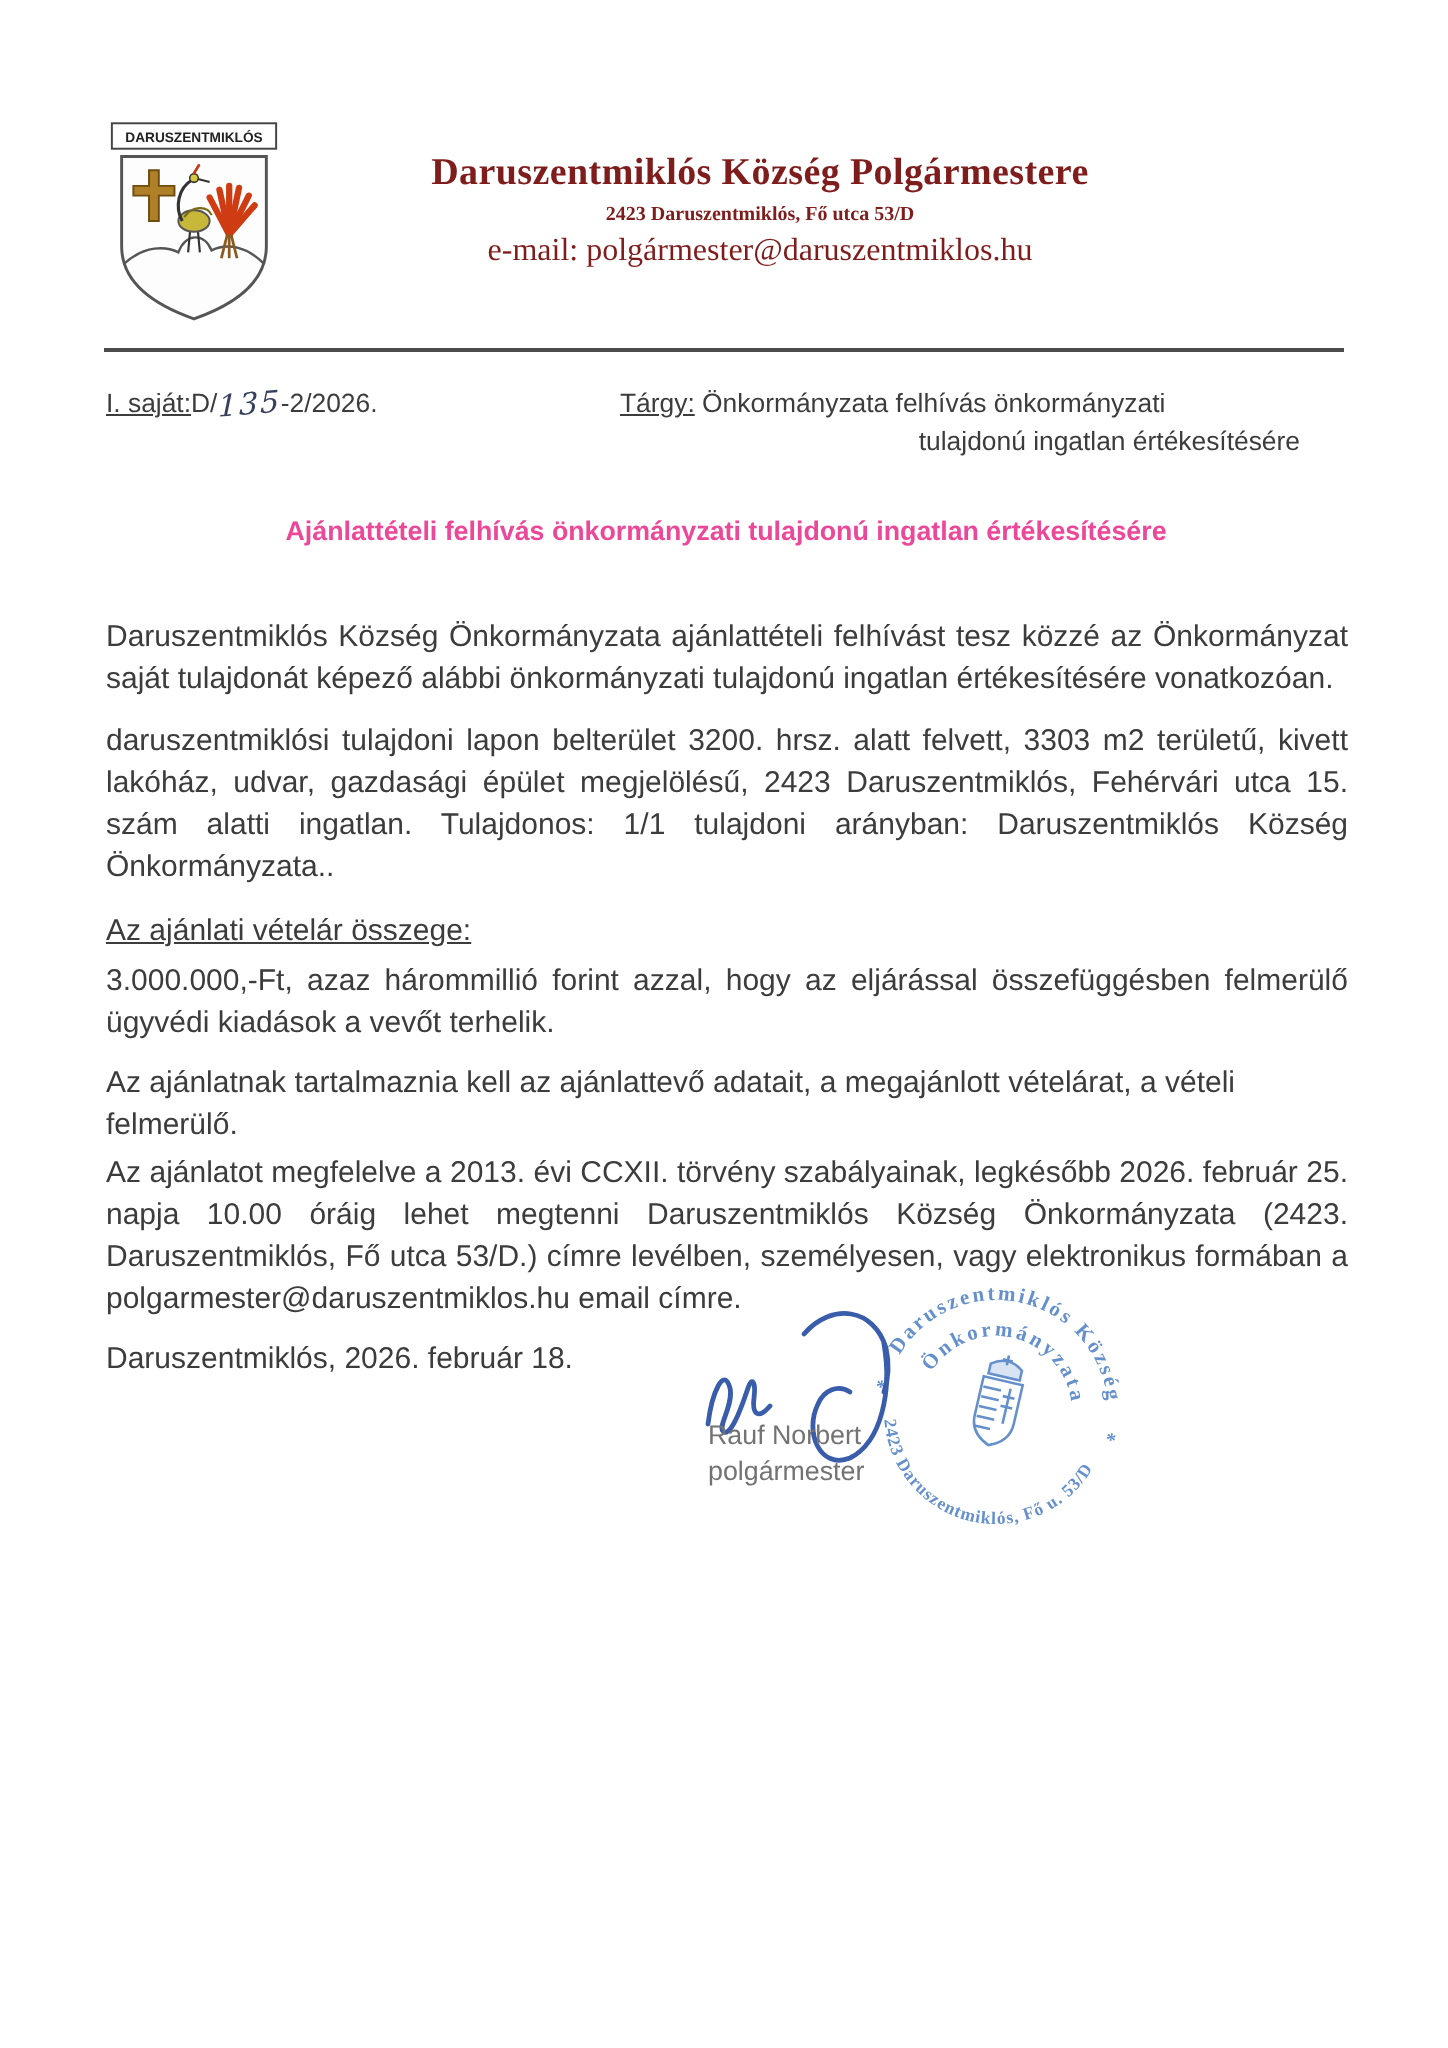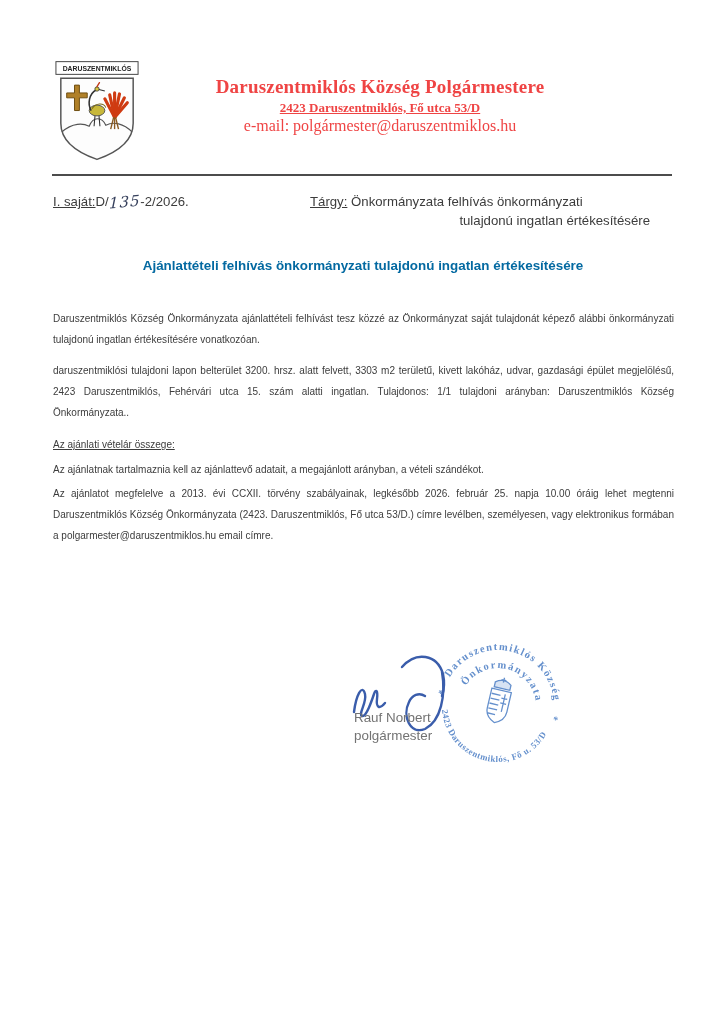--- a/index.html
+++ b/index.html
@@ -4,46 +4,46 @@
 <style>
   html,body{margin:0;padding:0;background:#ffffff;}
   .page{
     position:relative;width:724px;height:1024px;background:#fff;
     font-family:"Liberation Sans",sans-serif;color:#3c3c3c;overflow:hidden;
   }
   
   .crest{position:absolute;left:53px;top:60px;width:88px;height:104px;}
   .lh-text{
     position:absolute;left:150px;top:76px;width:460px;text-align:center;
-    font-family:"Liberation Serif",serif;color:#ef4444;
+    font-family:"Liberation Serif",serif;color:#7f1d1d;
   }
   .lh-title{font-size:19px;font-weight:bold;letter-spacing:.2px;line-height:22px;}
-  .lh-address{font-size:13px;font-weight:bold;line-height:15px;margin-top:2px;text-decoration:underline;}
+  .lh-address{font-size:10px;font-weight:bold;line-height:15px;margin-top:2px;}
   .lh-mailing{font-size:15px;font-weight:bold;line-height:18px;margin-top:1px;}
   .lh-phone{font-size:11px;font-weight:bold;line-height:14px;margin-top:2px;}
   .lh-email{font-size:16px;font-weight:normal;line-height:17px;margin-top:2px;}
   .rule{position:absolute;left:52px;top:174px;width:620px;height:0;border-top:2px solid #4c4c4c;}
   
   .ref-row{position:absolute;left:53px;top:192px;width:620px;font-size:13.2px;line-height:19px;}
   .ref-left{position:absolute;left:0;top:0;white-space:nowrap;}
   .ref-label{text-decoration:underline;}
   .hand{
     display:inline-block;font-family:"DejaVu Serif",serif;font-style:italic;
     color:#36405c;font-size:15px;transform:rotate(-5deg) skewX(-6deg);
     letter-spacing:1px;vertical-align:-1px;
   }
   .subject{position:absolute;left:257px;top:0;width:340px;}
   .subject-label{text-decoration:underline;}
   .subject-line2{padding-left:47px;text-align:right;}
   
   .doc-title{
     position:absolute;left:53px;top:258px;width:620px;text-align:center;
-    font-weight:bold;font-size:13.4px;color:#0369a1;
+    font-weight:bold;font-size:13.4px;color:#ec4899;
   }
-  .body-copy{position:absolute;left:53px;top:308px;width:621px;font-size:10px;line-height:21px;}
+  .body-copy{position:absolute;left:53px;top:308px;width:621px;font-size:15px;line-height:21px;}
   .body-copy p{margin:0;}
   .just{text-align:justify;}
   .p1{margin-bottom:10px!important;}
   .sec-h{text-decoration:underline;margin-bottom:5px!important;}
   .p2{margin-bottom:11px!important;}
   .sec-h2{margin-top:0;margin-bottom:4px!important;text-decoration:underline;}
   .p3{margin-bottom:9px!important;}
   .p4{margin-bottom:3px!important;}
   .p5{margin-bottom:9px!important;}
   .dateline{margin-top:0;}
@@ -111,22 +111,24 @@
       <div class="subject-line2">tulajdonú ingatlan értékesítésére</div>
     </div>
   </div>
 
   <div class="doc-title">Ajánlattételi felhívás önkormányzati tulajdonú ingatlan értékesítésére</div>
 
   <div class="body-copy">
     <p class="just p1">Daruszentmiklós Község Önkormányzata ajánlattételi felhívást tesz közzé az Önkormányzat saját tulajdonát képező alábbi önkormányzati tulajdonú ingatlan értékesítésére vonatkozóan.</p>
     <p class="just p2">daruszentmiklósi tulajdoni lapon belterület 3200. hrsz. alatt felvett, 3303 m2 területű, kivett lakóház, udvar, gazdasági épület megjelölésű, 2423 Daruszentmiklós, Fehérvári utca 15. szám alatti ingatlan. Tulajdonos: 1/1 tulajdoni arányban: Daruszentmiklós Község Önkormányzata..</p>
     <p class="sec-h2">Az ajánlati vételár összege:</p>
-    <p class="p4">Az ajánlatnak tartalmaznia kell az ajánlattevő adatait, a megajánlott arányban, a vételi szándékot.</p>
+    <p class="just p3">3.000.000,-Ft, azaz hárommillió forint azzal, hogy az eljárással összefüggésben felmerülő ügyvédi kiadások a vevőt terhelik.</p>
+    <p class="p4">Az ajánlatnak tartalmaznia kell az ajánlattevő adatait, a megajánlott vételárat, a vételi felmerülő.</p>
     <p class="just p5">Az ajánlatot megfelelve a 2013. évi CCXII. törvény szabályainak, legkésőbb 2026. február 25. napja 10.00 óráig lehet megtenni Daruszentmiklós Község Önkormányzata (2423. Daruszentmiklós, Fő utca 53/D.) címre levélben, személyesen, vagy elektronikus formában a polgarmester@daruszentmiklos.hu email címre.</p>
+    <p class="dateline">Daruszentmiklós, 2026. február 18.</p>
   </div>
 
   <svg class="stamp" viewBox="-74 -74 148 148" xmlns="http://www.w3.org/2000/svg">
     <defs>
       <path id="arcTop" d="M -56,0 A 56,56 0 0 1 56,0"></path>
       <path id="arcBottom" d="M -56,0 A 56,56 0 0 0 56,0"></path>
       <path id="arcInner" d="M -38,0 A 38,38 0 0 1 38,0"></path>
     </defs>
     <g fill="#5081c6" font-family="Liberation Serif, serif" font-weight="bold">
       <text font-size="10.5" letter-spacing="1.4">

